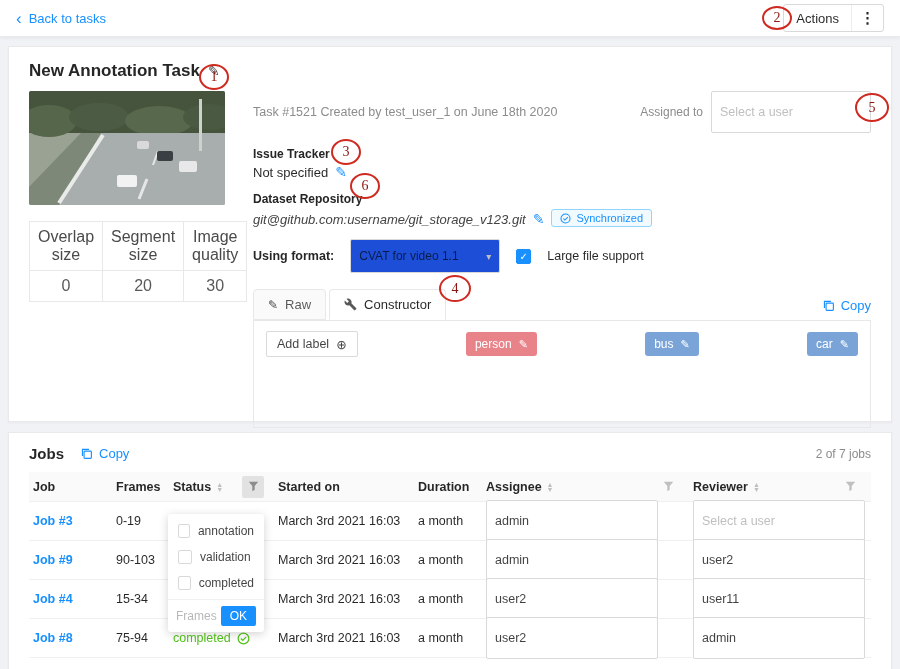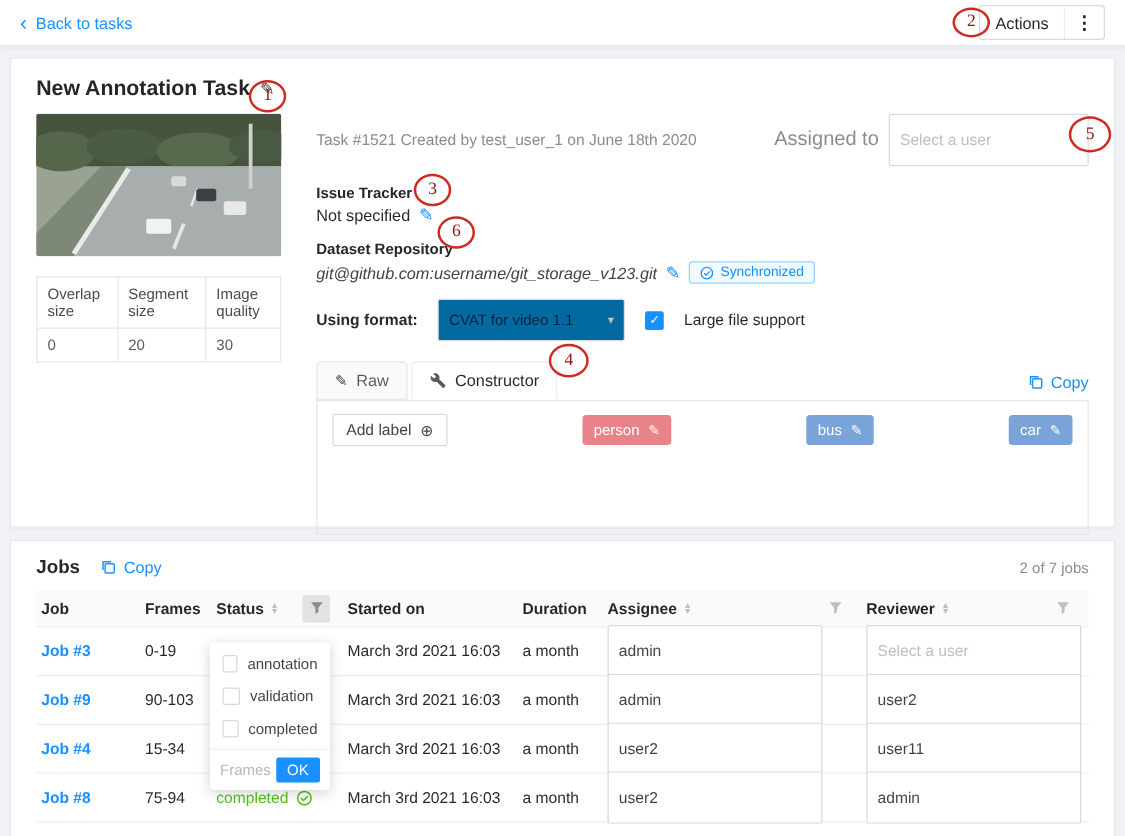--- a/index.html
+++ b/index.html
@@ -25,38 +25,38 @@
   .jobs-card { top: 432px; height: 260px; padding: 12px 20px; }
   
   .title-row { display: flex; align-items: center; gap: 8px; margin-bottom: 10px; }
   .task-title { font-size: 17px; font-weight: 700; color: #262626; margin: 0; }
   .edit-pencil { color: #434343; font-size: 14px; cursor: pointer; }
   .edit-pencil.blue { color: #1890ff; }
   .task-body { display: flex; gap: 28px; }
   .left-col { width: 196px; flex: 0 0 196px; }
   .preview { display: block; border-radius: 2px; }
   .params-table { margin-top: 16px; border-collapse: collapse; width: 196px; }
-  .params-table th, .params-table td { border: 1px solid #e8e8e8; font-size: 12px; color: #595959; padding: 6px 8px; text-align: left; font-weight: normal; vertical-align: top; }
+  .params-table th, .params-table td { border: 1px solid #e8e8e8; font-size: 16px; color: #595959; padding: 6px 8px; text-align: center; font-weight: normal; vertical-align: top; }
   .params-table th { color: #4a4a4a; }
   .right-col { flex: 1; min-width: 0; }
   .meta-row { display: flex; justify-content: space-between; align-items: center; margin-bottom: 14px; }
   .meta-text { color: #8c8c8c; font-size: 12.5px; }
   .assigned { display: flex; align-items: center; gap: 8px; }
-  .assigned-label { color: #8c8c8c; font-size: 16px; }
+  .assigned-label { color: #8c8c8c; font-size: 12px; }
   .ant-input { height: 42px; border: 1px solid #d9d9d9; border-radius: 2px; padding: 0 8px; font-size: 12.5px; font-family: inherit; color: rgba(0,0,0,.75); outline: none; background: #fff; }
   .ant-input::placeholder { color: #bfbfbf; }
   .assigned .ant-input { width: 160px; }
   .block { margin-bottom: 12px; }
   .block-label { font-weight: 700; font-size: 12px; color: #262626; margin-bottom: 3px; }
-  .block-value { font-size: 13px; display: flex; align-items: center; gap: 7px; }
+  .block-value { font-size: 13px; display: flex; align-items: flex-end; gap: 7px; }
   .repo-url { font-style: italic; color: #434343; }
   .sync-badge { display: inline-flex; align-items: center; gap: 5px; border: 1px solid #91d5ff; background: #f0faff; color: #1890ff; font-size: 11px; border-radius: 3px; padding: 2px 8px; }
   .format-row { display: flex; align-items: center; gap: 16px; margin-bottom: 16px; }
   .format-label { font-weight: 700; font-size: 12.5px; }
-  .fake-select { width: 150px; height: 14px; border: 1px solid #d9d9d9; border-radius: 2px; display: flex; align-items: center; justify-content: space-between; padding: 16px 8px; font-size: 12px; color: rgba(0,0,0,.65); cursor: pointer; background: #0369a1; }
+  .fake-select { width: 150px; height: 14px; border: 1px solid #d9d9d9; border-radius: 2px; display: flex; align-items: center; justify-content: space-between; padding: 16px 8px; font-size: 12px; color: rgba(0,0,0,.65); cursor: pointer; background: #1d4ed8; }
   .fake-select .caret { color: #bfbfbf; font-size: 10px; }
   .checkbox { width: 15px; height: 15px; border-radius: 2px; display: flex; align-items: center; justify-content: center; cursor: pointer; }
   .checkbox.checked { background: #1890ff; border: 1px solid #1890ff; color: #fff; font-size: 10px; }
   .checkbox.empty { background: #fff; border: 1px solid #d9d9d9; }
   .cb-label { font-size: 12.5px; }
   .tabs-row { display: flex; align-items: flex-end; justify-content: space-between; }
   .tabs { display: flex; gap: 3px; }
   .tab { height: 31px; padding: 0 14px; display: flex; align-items: center; gap: 7px; border: 1px solid #e8e8e8; border-radius: 4px 4px 0 0; background: #fafafa; color: rgba(0,0,0,.65); font-size: 13px; cursor: pointer; }
   .tab.active { background: #fff; border-bottom-color: #fff; color: rgba(0,0,0,.85); position: relative; z-index: 2; margin-bottom: -1px; }
   .copy-link { color: #1890ff; display: inline-flex; align-items: center; gap: 6px; cursor: pointer; font-size: 13px; padding-bottom: 7px; }

